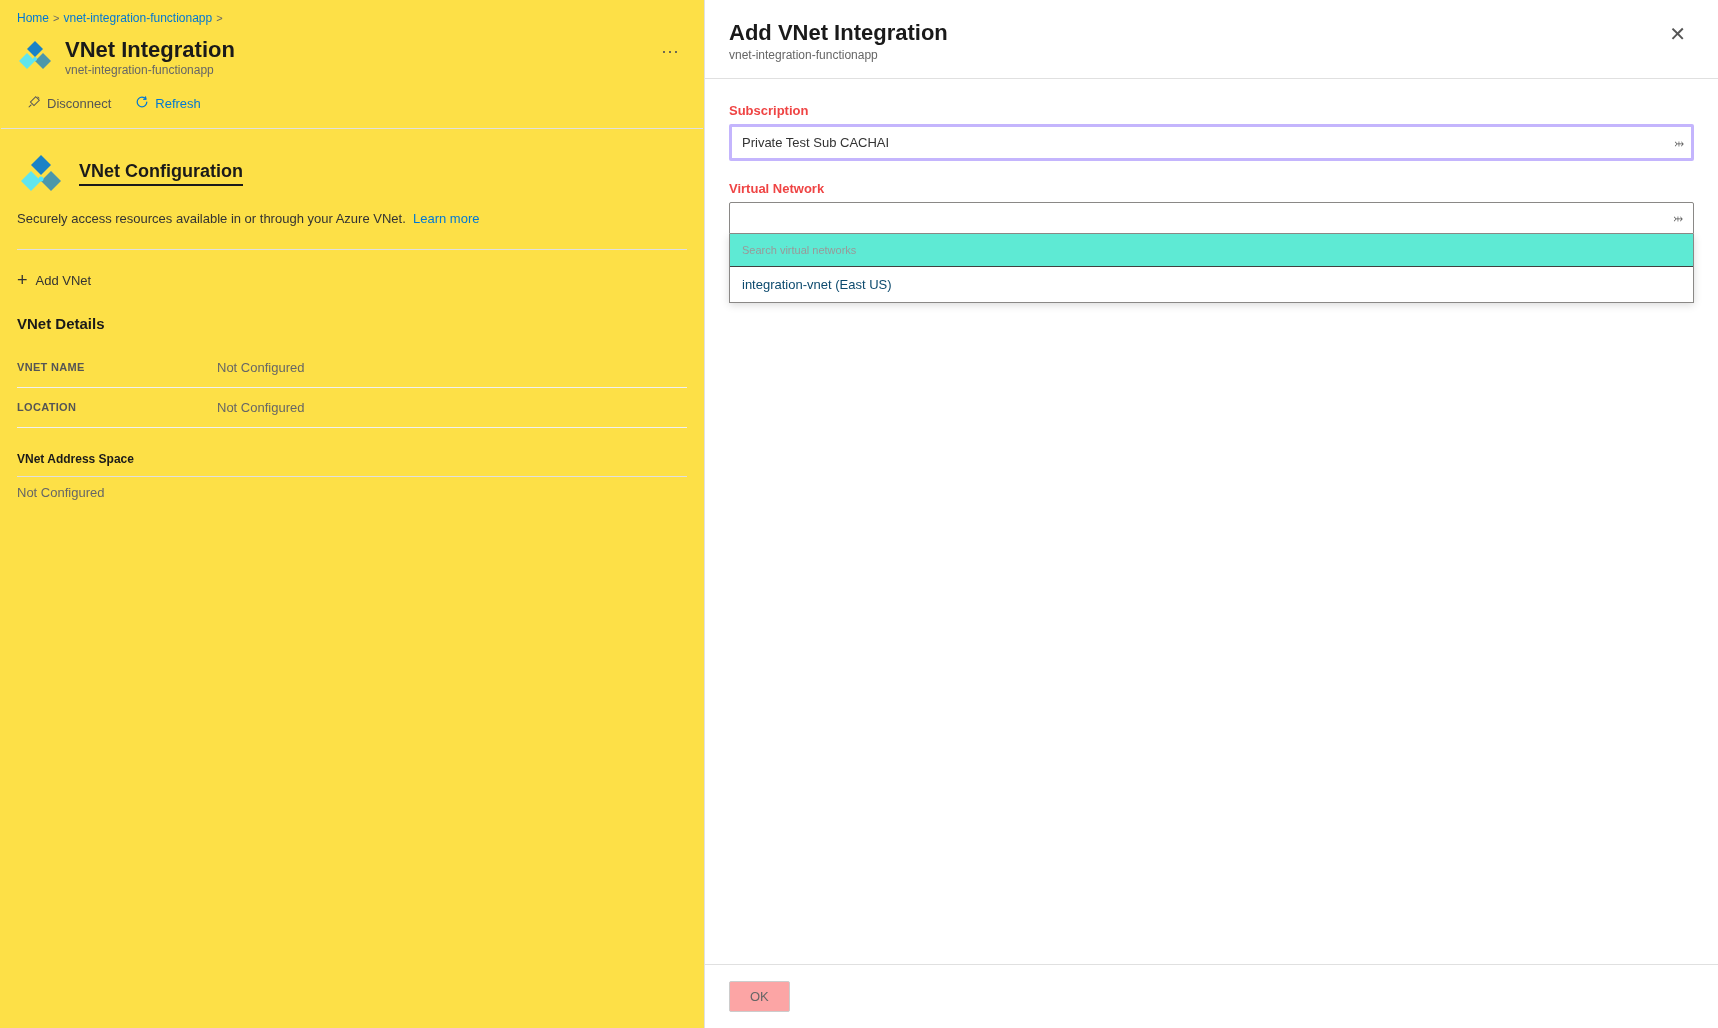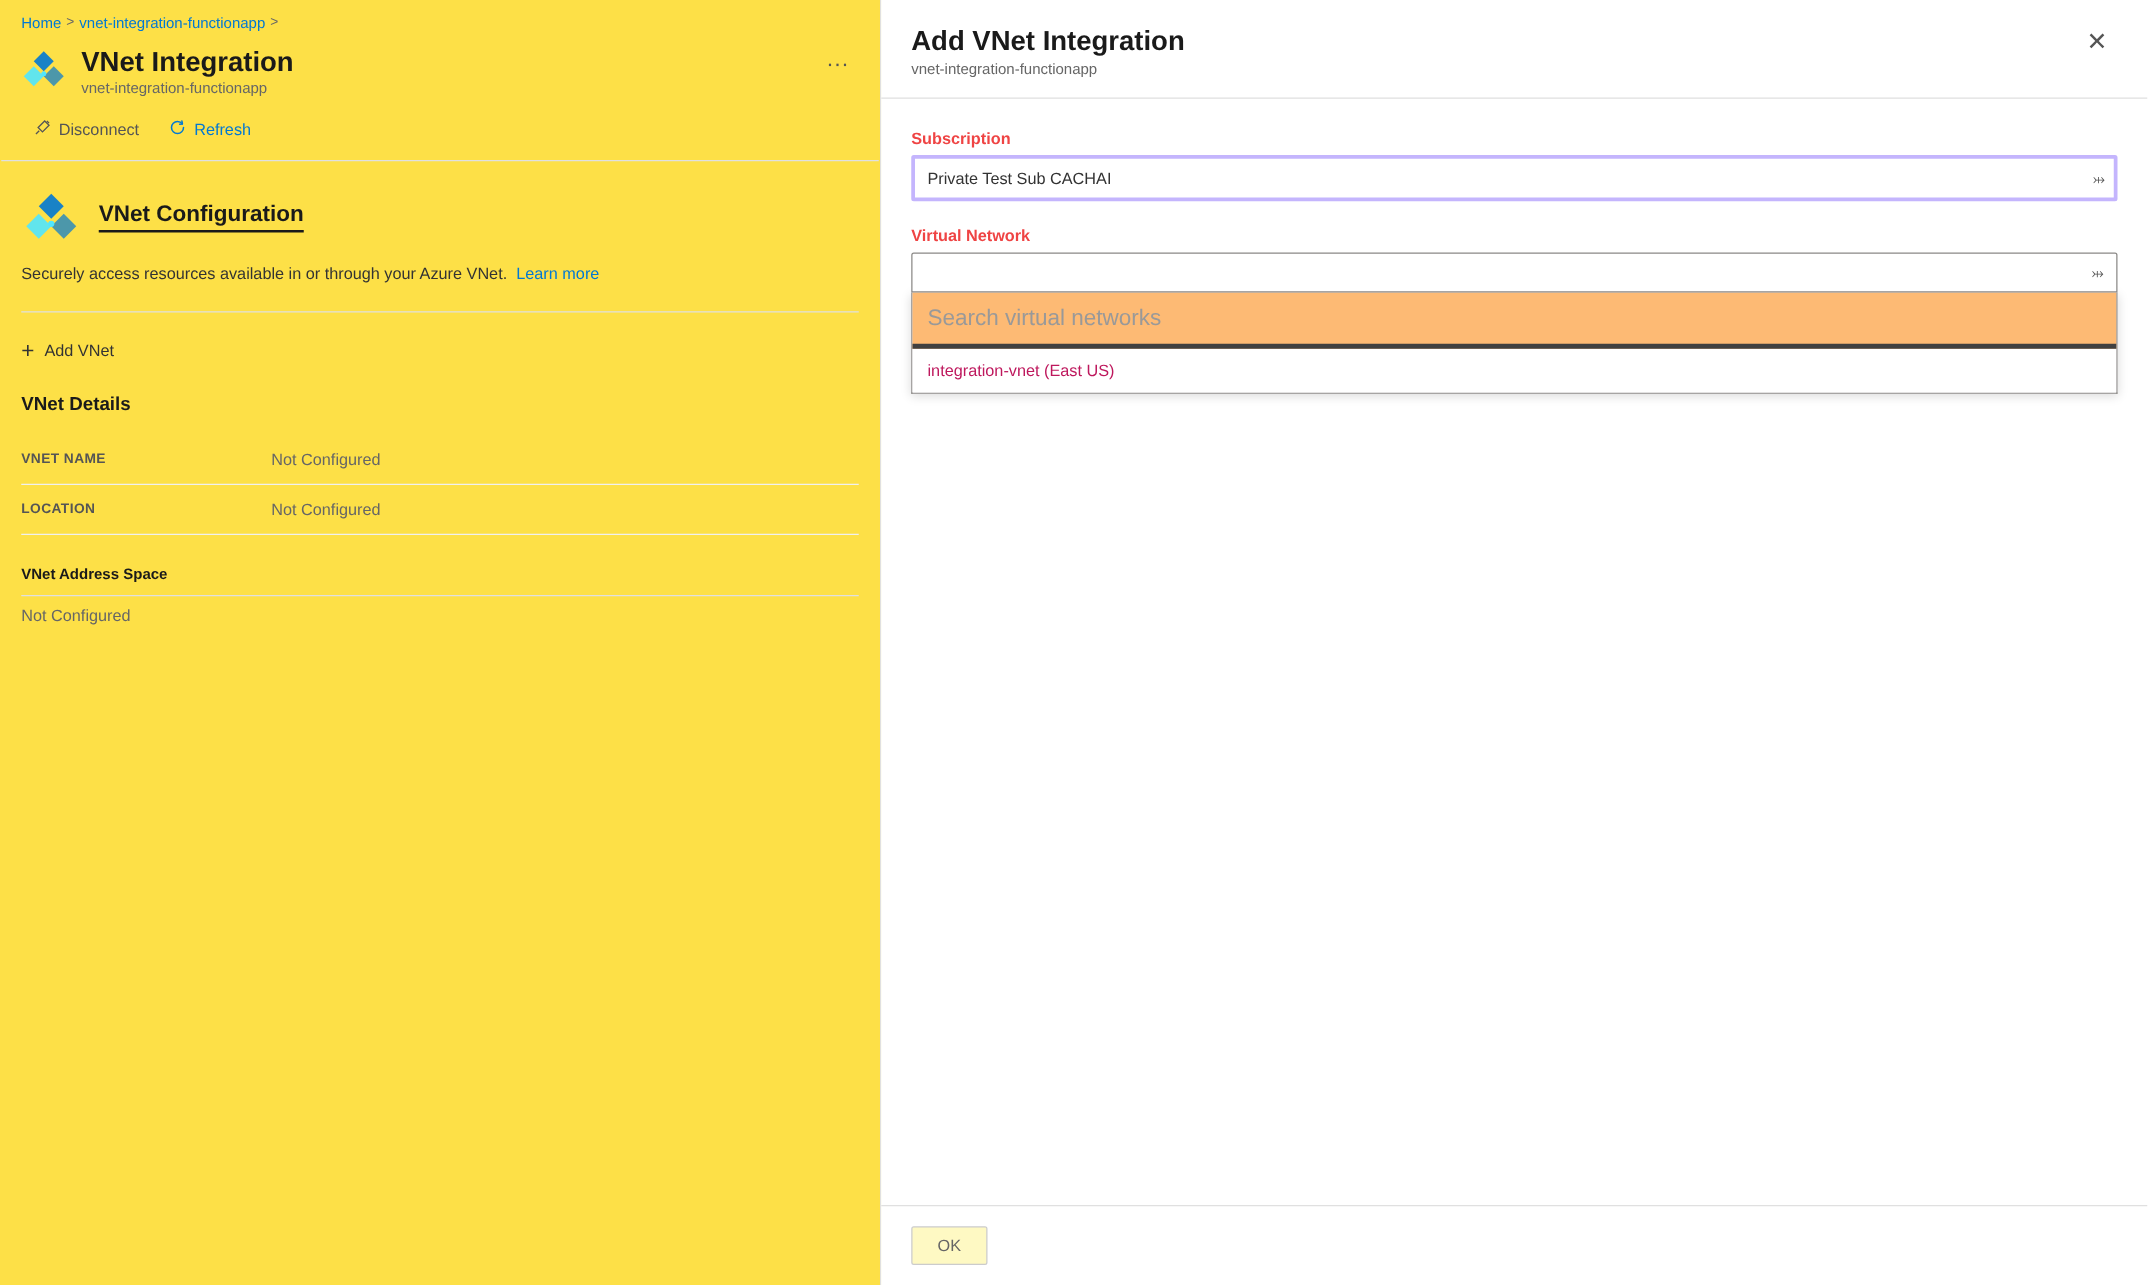--- a/index.html
+++ b/index.html
@@ -309,46 +309,46 @@
       width: 100%;
       border: 1px solid #8a8886;
       border-top: none;
       background: #fff;
       box-shadow: 0 2px 8px rgba(0,0,0,0.15);
     }
 
     .vnet-search {
       width: 100%;
       border: none;
-      border-bottom: 4px solid #404040;
+      border-bottom: 1px solid #404040;
       padding: 10px 12px;
-      font-size: 18px;
-      color: #666;
-      background: #fdba74;
+      font-size: 11px;
+      color: #666;
+      background: #5eead4;
       outline: none;
     }
     .vnet-search::placeholder { color: #999; }
 
     .vnet-option {
       padding: 10px 12px;
       font-size: 13px;
-      color: #be185d;
+      color: #0c4a6e;
       cursor: pointer;
       background: #fff;
     }
 
     .panel-footer {
       padding: 16px 24px;
       border-top: 1px solid #e0e0e0;
       display: flex;
       gap: 8px;
     }
 
     .ok-btn {
-      background: #fef9c3;
+      background: #fca5a5;
       border: 1px solid #ccc;
       border-radius: 2px;
       padding: 7px 20px;
       font-size: 13px;
       color: #666;
       cursor: pointer;
       font-weight: 500;
     }
   </style>
 </head>

